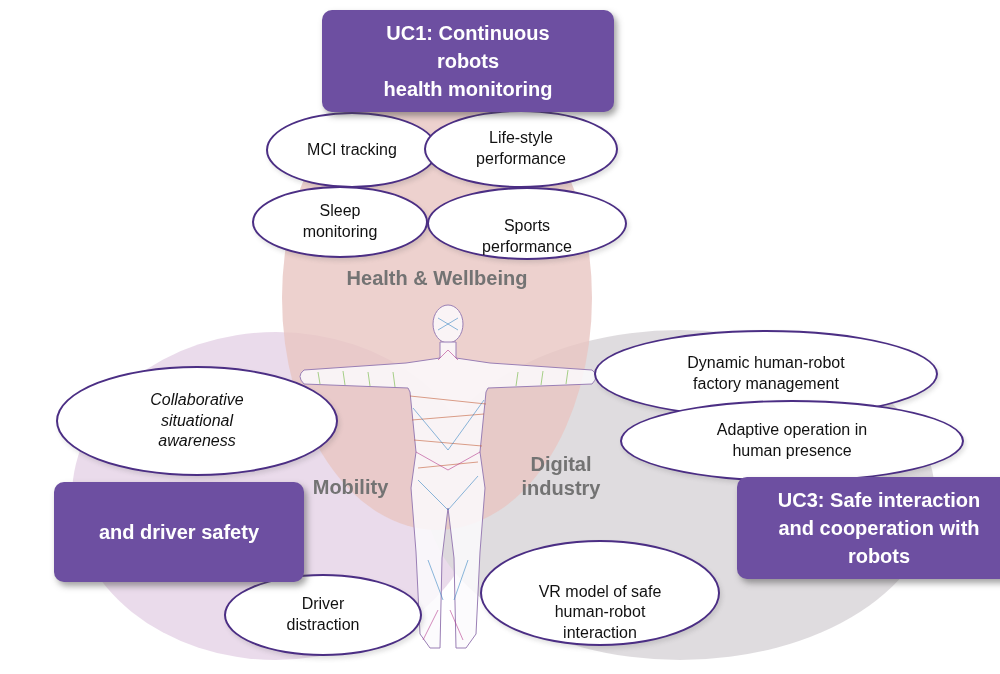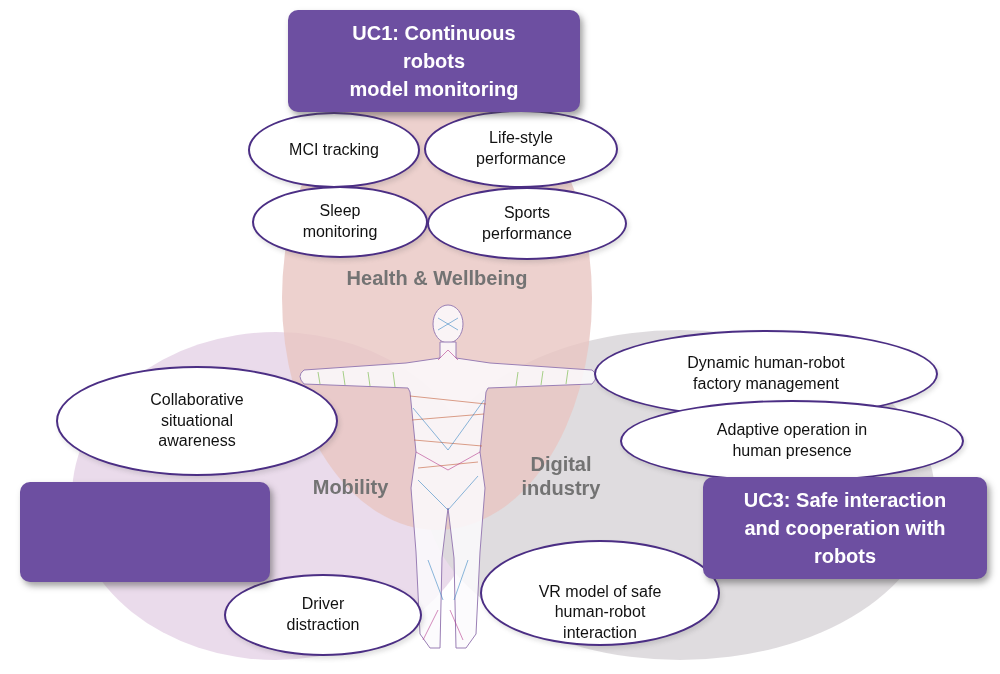--- a/index.html
+++ b/index.html
@@ -9,21 +9,21 @@
   }
   .blob{position:absolute;border-radius:50%;}
   .blob-mobility{left:72px;top:332px;width:408px;height:328px;background:var(--blob-mobility,#e6d5e8);opacity:.85;}
   .blob-digital{left:425px;top:330px;width:510px;height:330px;background:var(--blob-digital,#dcd8db);opacity:.9;}
   .blob-health{left:282px;top:66px;width:310px;height:464px;background:var(--blob-health,#e9c6c2);opacity:.8;}
 
   .ucbox{
     position:absolute;background:var(--uc-box,#6d4fa1);color:#fff;font-weight:bold;
     font-size:20px;line-height:1.4;text-align:center;border-radius:10px;
     display:flex;flex-direction:column;justify-content:center;align-items:center;
-    box-shadow:3px 4px 6px rgba(70,70,70,.5);padding:4px 6px;box-sizing:border-box;z-index:4;
+    box-shadow:3px 4px 6px rgba(70,70,70,.5);padding:4px 6px;box-sizing:border-box;z-index:4;margin-left:34px;
   }
   .ucbox span{display:block;}
 
   .bubble{
     position:absolute;background:#fff;border:2.5px solid var(--ellipse-border,#4b2e84);
     border-radius:50%;display:flex;align-items:center;justify-content:center;
     text-align:center;font-size:16px;line-height:1.3;color:#111;z-index:3;
     box-shadow:2px 3px 4px rgba(90,90,90,.18);box-sizing:border-box;
   }
   .bubble span{display:block;}
@@ -47,46 +47,47 @@
     <path d="M152,42 L152,58 L118,63 L16,70 Q8,76 16,84 L120,88 L122,92 L128,152 L123,188 L128,252 L132,334 L142,348 L152,348 L154,258 L160,208 L166,258 L168,348 L178,348 L188,334 L192,252 L197,188 L192,152 L198,92 L200,88 L304,84 Q312,76 304,70 L202,63 L168,58 L168,42 Z" fill="rgba(252,250,253,0.85)" stroke="#9a7fb5" stroke-width="1"></path>
     <path d="M122,96 L198,104 M124,120 L196,114 M126,140 L194,146 M130,168 L190,162" stroke="#c0572f" stroke-width="0.8" opacity="0.7" fill="none"></path>
     <path d="M125,108 L160,150 L196,100 M130,180 L160,210 L190,176 M140,260 L155,300 M180,260 L166,300 M150,18 L170,30 M170,18 L150,30" stroke="#2f7fc0" stroke-width="0.8" opacity="0.7" fill="none"></path>
     <path d="M30,72 L32,84 M55,71 L57,85 M80,72 L82,86 M105,72 L107,87 M230,72 L228,86 M255,71 L253,85 M280,70 L278,84" stroke="#62b02f" stroke-width="0.8" opacity="0.7" fill="none"></path>
     <path d="M135,340 L150,310 M175,340 L162,310 M150,60 L160,50 L170,60 M128,152 L160,170 L192,152" stroke="#b02f86" stroke-width="0.8" opacity="0.7" fill="none"></path>
   </svg>
 
   <div class="ucbox" style="left:288px;top:10px;width:292px;height:102px;">
     <span>UC1: Continuous</span>
     <span>robots</span>
-    <span>model monitoring</span>
+    <span>health monitoring</span>
   </div>
 
-  <div class="bubble" style="left:248px;top:112px;width:172px;height:76px;">
+  <div class="bubble" style="left:266px;top:112px;width:172px;height:76px;">
     <span style="max-width:90px;">MCI tracking</span>
   </div>
   <div class="bubble" style="left:424px;top:110px;width:194px;height:78px;">
     <span style="max-width:110px;">Life-style performance</span>
   </div>
   <div class="bubble" style="left:252px;top:186px;width:176px;height:72px;text-align:center;">
     <span style="max-width:110px;">Sleep monitoring</span>
   </div>
-  <div class="bubble" style="left:427px;top:187px;width:200px;height:73px;">
+  <div class="bubble" style="left:427px;top:187px;width:200px;height:73px;align-items:flex-end;">
     <span style="max-width:110px;">Sports performance</span>
   </div>
 
   <div class="arealabel" style="left:287px;top:266px;width:300px;">Health &amp; Wellbeing</div>
 
   <div class="bubble" style="left:56px;top:366px;width:282px;height:110px;">
-    <span style="max-width:130px;">Collaborative situational awareness</span>
+    <span style="max-width:130px;font-style:italic;">Collaborative situational awareness</span>
   </div>
   <div class="bubble" style="left:224px;top:574px;width:198px;height:82px;">
     <span style="max-width:90px;">Driver distraction</span>
   </div>
 
   <div class="ucbox" style="left:20px;top:482px;width:250px;height:100px;">
+    <span>and driver safety</span>
   </div>
 
   <div class="arealabel" style="left:298px;top:475px;width:105px;">Mobility</div>
 
   <div class="bubble" style="left:594px;top:330px;width:344px;height:88px;">
     <span style="max-width:165px;">Dynamic human-robot factory management</span>
   </div>
   <div class="bubble" style="left:620px;top:400px;width:344px;height:82px;">
     <span style="max-width:175px;">Adaptive operation in human presence</span>
   </div>

